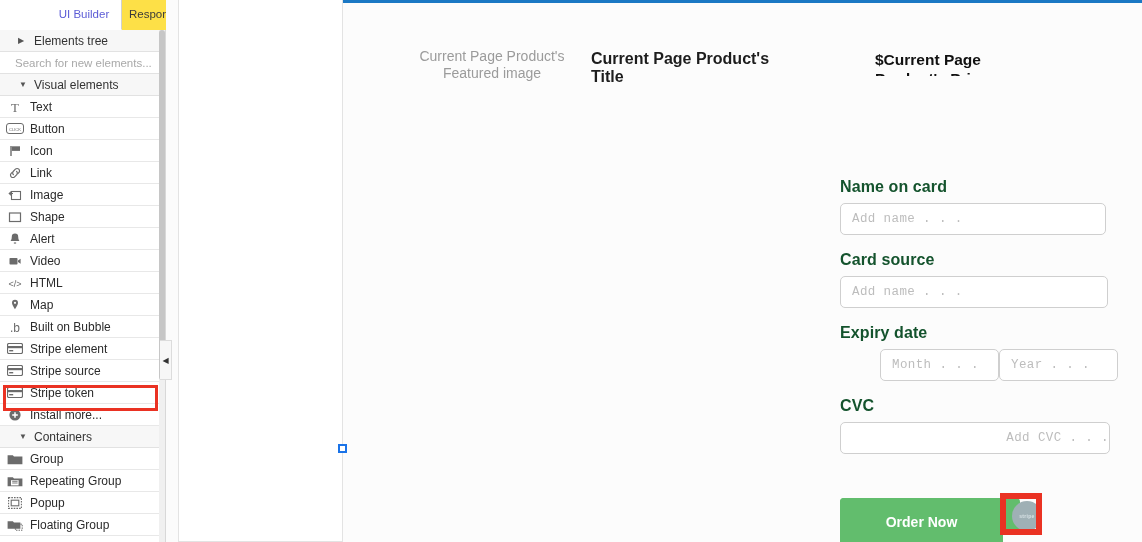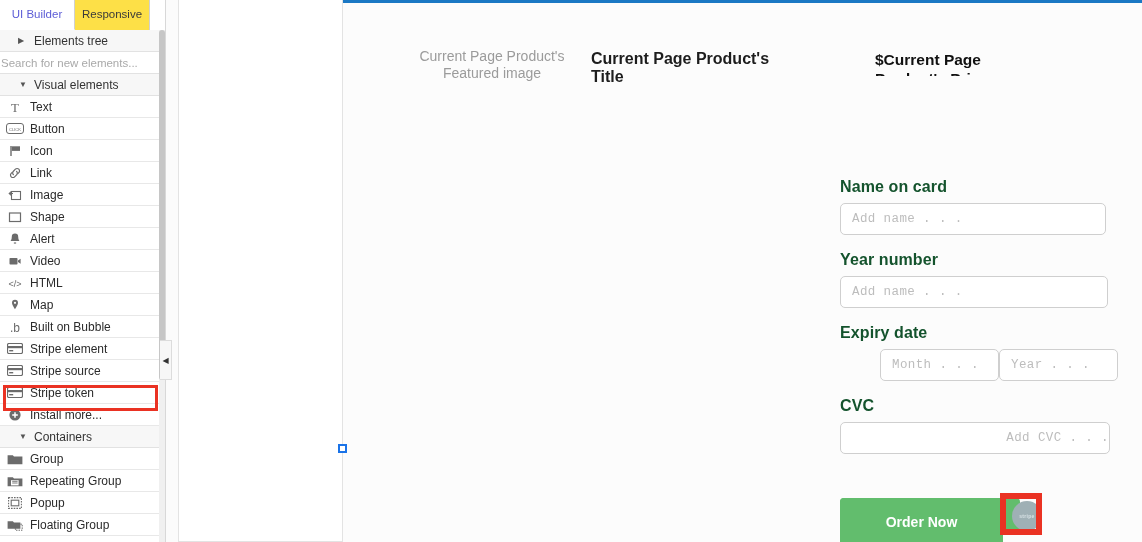--- a/index.html
+++ b/index.html
@@ -15,20 +15,21 @@
   .left-panel {
     position: absolute; left: 0; top: 0; width: 166px; height: 542px;
     background: #ffffff;
     border-right: 1px solid #d8d8d8;
   }
   .tabs-row {
     position: relative; height: 30px; width: 150px;
     background: #f3f3f3;
     border-bottom: 1px solid #d0d0d0;
     display: flex;
+    margin-left: 47px;
   }
   .tab {
     height: 30px; line-height: 29px;
     font-size: 11.5px; text-align: center;
     color: #3a3a3a;
     border-right: 1px solid #d0d0d0;
     background: #fde047;
     cursor: pointer;
     user-select: none;
   }
@@ -57,21 +58,21 @@
 
   .search-row {
     height: 22px; border-bottom: 1px solid #e2e2e2;
     display: flex; align-items: center;
     background: #fff;
   }
   .search-row input {
     border: 0; outline: 0; width: 100%;
     font-size: 11.5px; color: #555;
     font-family: "Liberation Sans", sans-serif;
-    padding-left: 1px; background: transparent;
+    padding-left: 15px; background: transparent;
   }
   .search-row input::placeholder { color: #a9a9a9; }
 
   .section-head {
     height: 22px; line-height: 22px;
     border-bottom: 1px solid #e2e2e2;
     background: #f7f7f7;
     font-size: 12px; color: #333;
     position: relative; padding-left: 34px;
     cursor: pointer; user-select: none;
@@ -467,21 +468,21 @@
     <div class="form-wrap">
 
       <div class="f-group">
         <div class="f-label">Name on card</div>
         <div class="f-input">
           <span>Add  name . . .</span>
         </div>
       </div>
 
       <div class="f-group cardnum">
-        <div class="f-label">Year number</div>
+        <div class="f-label">Card source</div>
         <div class="f-input">
           <span>Add  name . . .</span>
         </div>
       </div>
 
       <div class="f-group">
         <div class="f-label">Expiry date</div>
         <div class="expiry-row">
           <div class="f-input">
             <span>Month . . .</span>

